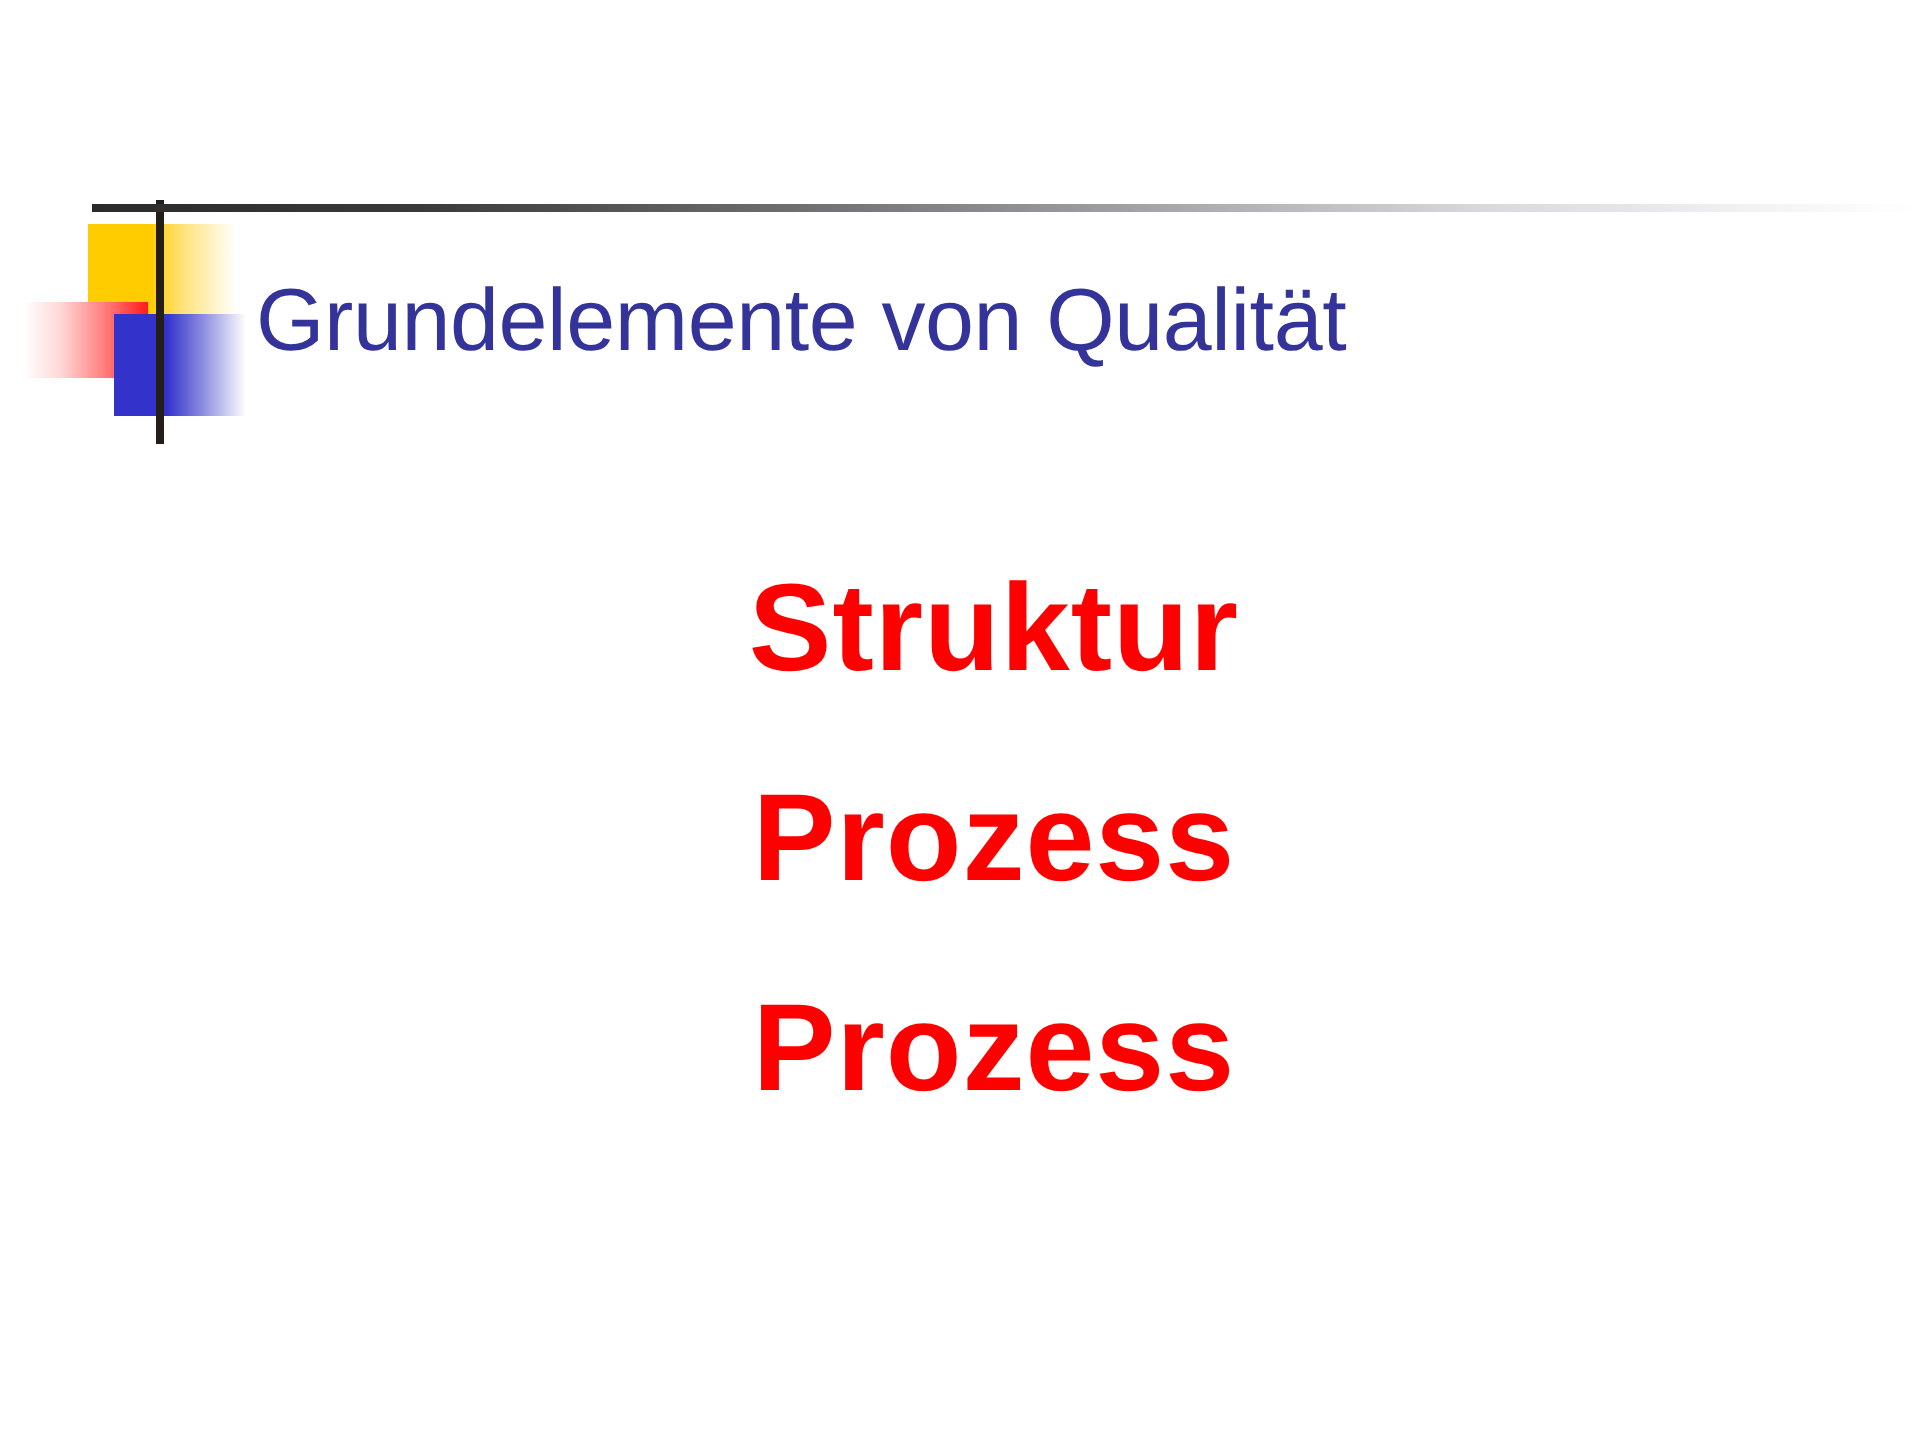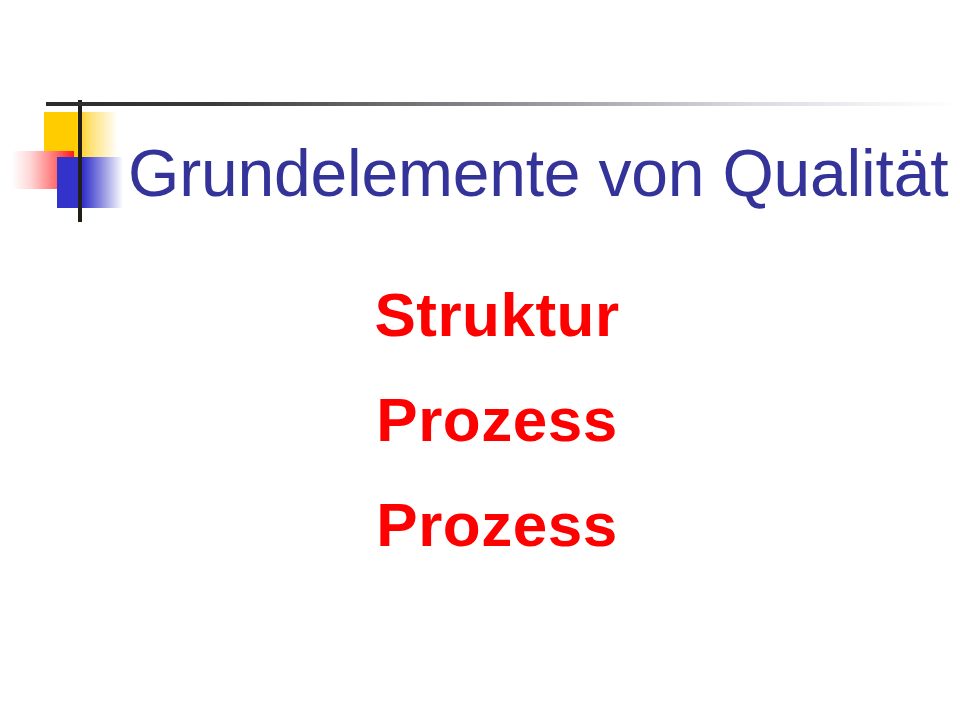--- a/index.html
+++ b/index.html
@@ -70,23 +70,23 @@
     top: 102px;
     width: 914px;
     height: 4px;
     background: linear-gradient(to right, #2b2b2b 0%, #3a3a3a 18%, #8d8d92 50%, #d8d8dd 76%, #f4f4f7 92%, #ffffff 100%);
   }
 
   
   #slide-title {
     position: absolute;
     left: 128px;
-    top: 96px;
+    top: 110px;
     width: 810px;
-    font-size: 66px;
+    font-size: 44px;
     line-height: 1;
     font-weight: 400;
     color: #333399;
     letter-spacing: -0.2px;
     white-space: nowrap;
   }
 
   
   #body-lines {
     position: absolute;

